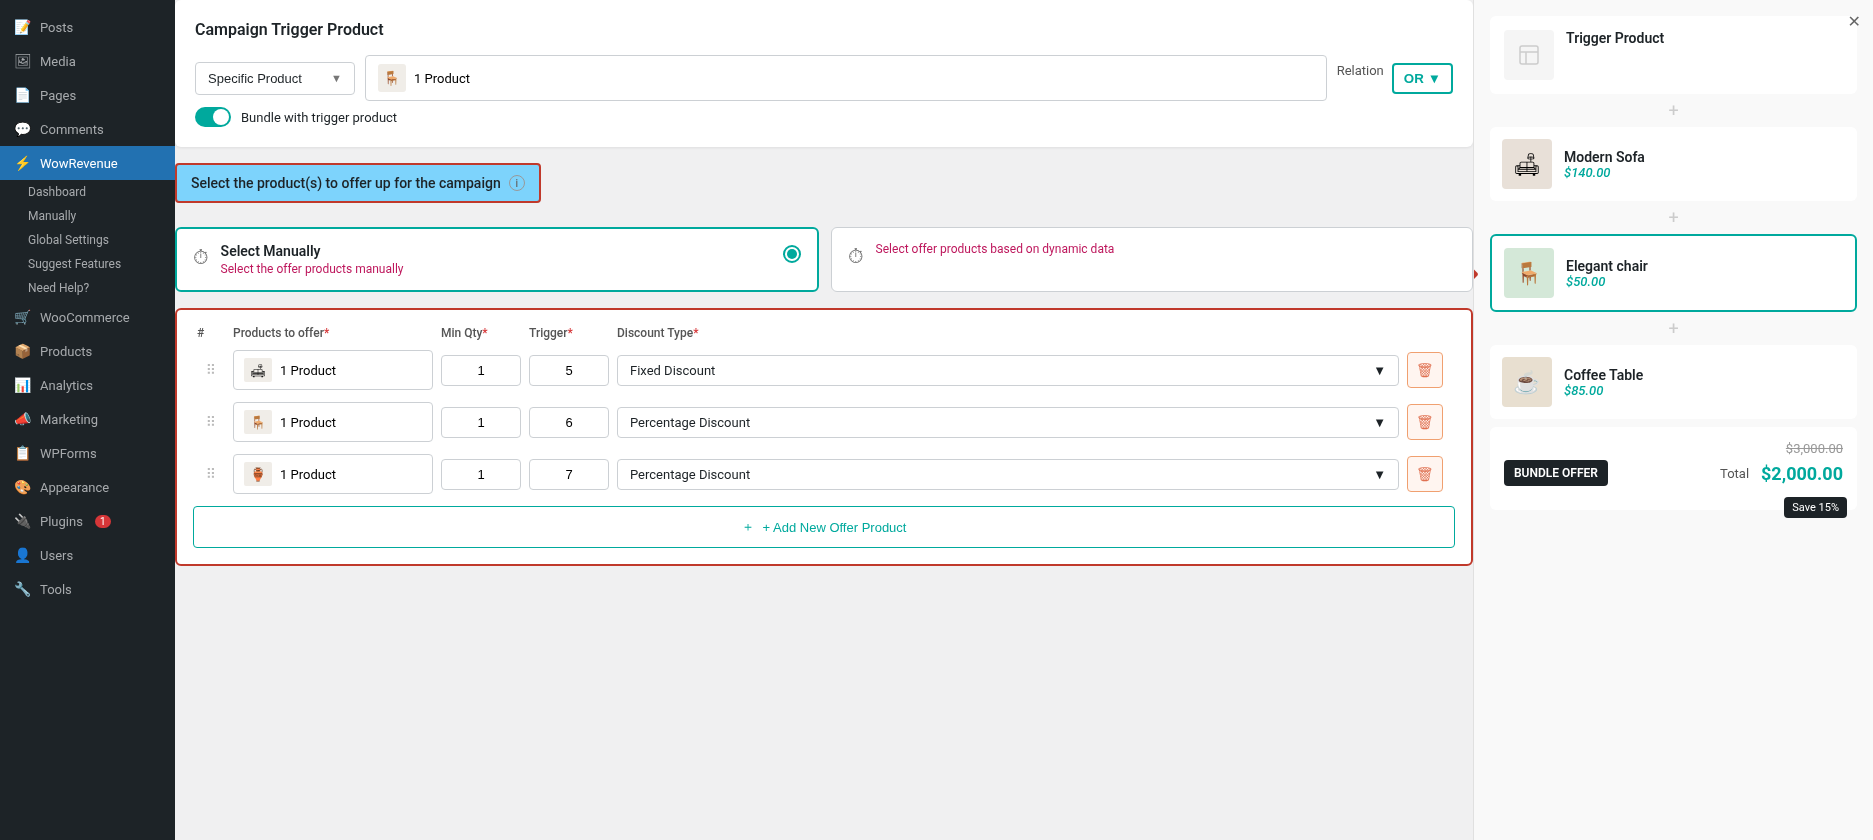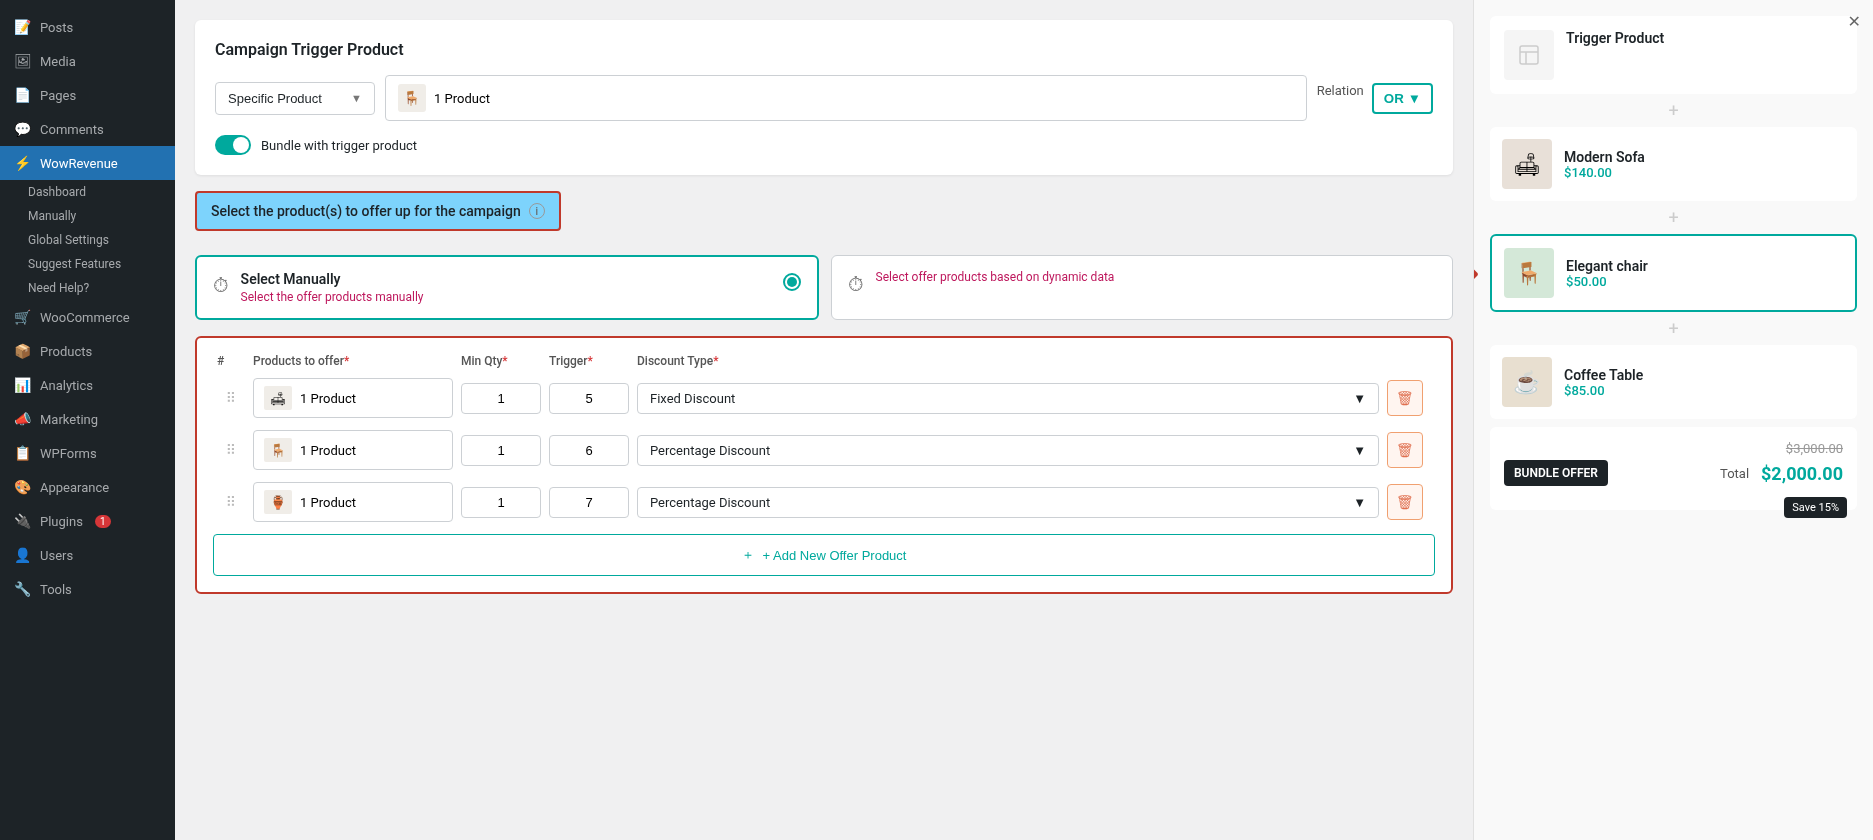--- a/index.html
+++ b/index.html
@@ -7,31 +7,31 @@
 
     
     .sidebar { width: 175px; background: #1d2327; color: #a7aaad; flex-shrink: 0; overflow-y: auto; }
     .sidebar-item { display: flex; align-items: center; gap: 8px; padding: 9px 14px; cursor: pointer; font-size: 13px; }
     .sidebar-item.active { background: #2271b1; color: #fff; }
     .sidebar-item .icon { font-size: 14px; width: 18px; text-align: center; }
     .sidebar-sub { padding: 5px 14px 5px 28px; color: #a7aaad; cursor: pointer; font-size: 12px; }
     .badge { background: #d63638; color: #fff; border-radius: 10px; font-size: 10px; padding: 1px 5px; margin-left: 4px; }
 
     
-    .main { flex: 1; overflow-y: auto; padding: 20px; background: #f0f0f1; }
+    .main { flex: 1; overflow-y: auto; background: #f0f0f1; }
 
     
     .right-panel { width: 400px; background: #f9f9f9; border-left: 1px solid #e0e0e0; overflow-y: auto; padding: 16px; flex-shrink: 0; position: relative; }
 
     
     .card { background: #fff; border-radius: 6px; padding: 20px; margin-bottom: 16px; box-shadow: 0 1px 3px rgba(0,0,0,0.08); }
 
     
     .trigger-header { font-size: 16px; font-weight: 600; color: #1d2327; margin-bottom: 16px; }
-    .trigger-row { display: flex; align-items: center; gap: 10px; margin-bottom: 14px; }
+    .trigger-row { display: flex; align-items: center; gap: 10px; margin-bottom: 6px; }
     .dropdown-btn { display: flex; align-items: center; justify-content: space-between; border: 1px solid #ccd0d4; border-radius: 4px; padding: 8px 12px; background: #fff; cursor: pointer; gap: 8px; min-width: 160px; font-size: 13px; color: #1d2327; }
     .dropdown-btn .chevron { color: #777; font-size: 11px; }
     .product-selector { flex: 1; border: 1px solid #ccd0d4; border-radius: 4px; padding: 8px 12px; display: flex; align-items: center; gap: 8px; background: #fff; }
     .product-icon { width: 28px; height: 28px; background: #f0ede8; border-radius: 3px; display: flex; align-items: center; justify-content: center; font-size: 14px; }
     .relation-group { display: flex; align-items: flex-start; gap: 8px; }
     .relation-label { color: #555; font-size: 13px; }
     .or-btn { border: 2px solid #00a99d; color: #00a99d; border-radius: 4px; padding: 6px 10px; background: #fff; font-weight: 600; cursor: pointer; display: flex; align-items: center; gap: 4px; }
     .bundle-row { display: flex; align-items: center; gap: 10px; }
     .toggle { width: 36px; height: 20px; background: #00a99d; border-radius: 10px; position: relative; cursor: pointer; }
     .toggle::after { content: ''; position: absolute; width: 16px; height: 16px; background: #fff; border-radius: 50%; top: 2px; left: 18px; transition: left 0.2s; }
@@ -69,21 +69,21 @@
 
     
     .right-panel-close { position: absolute; top: 12px; right: 12px; cursor: pointer; color: #666; font-size: 16px; }
     .trigger-product-card { display: flex; gap: 12px; padding: 14px; background: #fff; border-radius: 6px; margin-bottom: 4px; }
     .trigger-thumb { width: 50px; height: 50px; background: #f5f5f5; border-radius: 4px; display: flex; align-items: center; justify-content: center; color: #bbb; font-size: 20px; }
     .trigger-title { font-size: 14px; font-weight: 600; color: #1d2327; }
     .divider-plus { text-align: center; color: #ccc; margin: 6px 0; font-size: 18px; }
     .offer-product-card { display: flex; align-items: center; gap: 12px; padding: 12px; background: #fff; border-radius: 6px; margin-bottom: 4px; position: relative; }
     .offer-thumb { width: 50px; height: 50px; border-radius: 4px; background: #e8e0d8; display: flex; align-items: center; justify-content: center; font-size: 22px; overflow: hidden; }
     .offer-name { font-size: 14px; font-weight: 600; color: #1d2327; }
-    .offer-price { font-size: 13px; color: #00a99d; font-weight: 500; }
+    .offer-price { font-size: 13px; color: #00a99d; font-weight: 500; font-style: italic; }
     .bundle-footer { background: #fff; border-radius: 6px; padding: 14px; margin-top: 8px; }
     .bundle-footer-row { display: flex; justify-content: space-between; align-items: center; }
     .bundle-offer-badge { background: #1d2327; color: #fff; border-radius: 4px; padding: 6px 10px; font-size: 12px; font-weight: 600; }
     .total-label { font-size: 13px; color: #555; }
     .total-original { text-decoration: line-through; color: #999; font-size: 13px; text-align: right; }
     .total-price { color: #00a99d; font-size: 18px; font-weight: 700; }
     .save-badge { background: #1d2327; color: #fff; border-radius: 4px; padding: 4px 8px; font-size: 11px; position: absolute; bottom: -8px; right: 10px; }
   </style>
 </head>
 <body>

